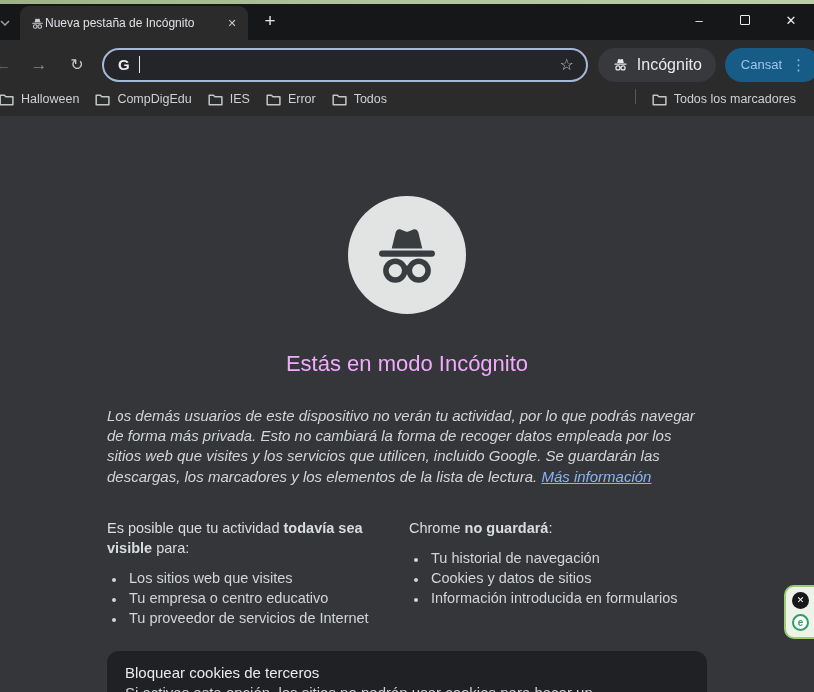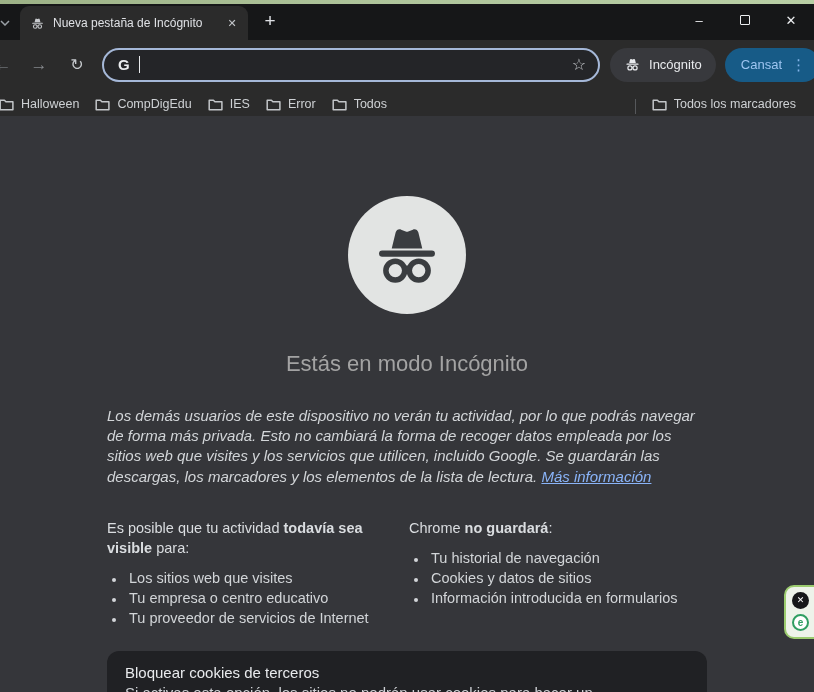--- a/index.html
+++ b/index.html
@@ -11,21 +11,21 @@
     position: relative;
   }
   .browser { width: 814px; height: 692px; overflow: hidden; position: relative; }
 
   
   .top-strip { height: 4px; background: linear-gradient(90deg, #9db287 0%, #aec49a 45%, #b9cfa5 100%); }
 
   
   .tabstrip { height: 36px; background: #161718; display: flex; align-items: flex-end; position: relative; }
   .tab-search { width: 18px; height: 34px; display: flex; align-items: center; justify-content: center; color: #9aa0a6; margin-left: -4px; }
-  .tab { margin-left: 6px; width: 228px; height: 34px; background: #2b2b2b; border-radius: 9px 9px 0 0; display: flex; align-items: center; padding: 0 8px 0 10px; gap: 8px; }
+  .tab { margin-left: 6px; width: 228px; height: 34px; background: #2b2b2b; border-radius: 9px 9px 0 0; display: flex; align-items: center; padding: 0 8px 0 10px; }
   .tab-favicon { width: 15px; height: 15px; flex: 0 0 auto; }
   .tab-title { flex: 1; font-size: 12px; color: #dfe1e5; white-space: nowrap; overflow: hidden; text-overflow: ellipsis; }
   .tab-close { width: 16px; height: 16px; border-radius: 8px; color: #c3c6ca; font-size: 11px; line-height: 16px; text-align: center; cursor: pointer; }
   .newtab-btn { margin-left: 10px; margin-bottom: 6px; width: 24px; height: 24px; color: #dfe1e5; font-size: 19px; line-height: 22px; text-align: center; border-radius: 12px; }
   .win-controls { margin-left: auto; display: flex; height: 36px; align-self: flex-start; }
   .win-btn { width: 46px; height: 32px; display: flex; align-items: center; justify-content: center; color: #eceef0; font-size: 13px; }
   .win-max-glyph { width: 10px; height: 10px; border: 1.2px solid #eceef0; border-radius: 1px; }
 
   
   .toolbar { height: 49px; background: #2b2b2b; display: flex; align-items: center; padding-right: 0; }
@@ -33,39 +33,39 @@
   .back { color: #6d7074; margin-left: -12px; }
   .fwd  { color: #85888c; margin-left: 6px; }
   .reload { color: #c4c7cb; margin-left: 8px; font-size: 16px; }
   .omnibox { flex: 1; height: 34px; margin-left: 10px; background: #242528; border: 2px solid #a5b8d8; border-radius: 18px; display: flex; align-items: center; padding: 0 12px 0 14px; }
   .g-icon { color: #eceef0; font-weight: bold; font-size: 15px; }
   .caret { width: 1.5px; height: 17px; background: #e8eaed; margin-left: 9px; }
   .omni-spacer { flex: 1; }
   .star { color: #c4c7cb; font-size: 16px; }
   .incog-chip { height: 34px; margin-left: 10px; padding: 0 14px; border-radius: 17px; background: #38393d; display: flex; align-items: center; gap: 8px; flex: 0 0 auto; }
   .incog-chip svg { width: 17px; height: 17px; }
-  .incog-chip-label { font-size: 13px; color: #e8eaed; }
+  .incog-chip-label { font-size: 16px; color: #e8eaed; }
   .error-chip { height: 34px; margin-left: 9px; margin-right: -6px; padding: 0 14px 0 16px; border-radius: 17px; background: #175b87; display: flex; align-items: center; gap: 9px; flex: 0 0 auto; }
   .error-label { font-size: 13px; color: #9ec5f1; }
   .kebab { color: #85b5ea; font-size: 15px; letter-spacing: 0; line-height: 1; }
 
   
-  .bookmarks { height: 27px; background: #2b2b2b; display: flex; align-items: flex-end; padding: 0 10px 2px 0; }
+  .bookmarks { height: 27px; background: #2b2b2b; display: flex; align-items: flex-start; padding: 0 10px 2px 0; }
   .bm-item { display: flex; align-items: center; gap: 7px; padding: 3px 8px; border-radius: 6px; }
   .bm-item:first-of-type { margin-left: -9px; }
   .bm-item svg { width: 15px; height: 13px; flex: 0 0 auto; }
   .bm-label { font-size: 12.5px; color: #ced1d4; white-space: nowrap; }
   .bm-spacer { flex: 1; }
   .bm-divider { width: 1px; height: 15px; background: #56585b; margin: 0 8px; }
 
   
   .content { width: 600px; margin: 0 auto; color: #d2d5d8; }
   .incog-circle { width: 118px; height: 118px; border-radius: 50%; background: #e2e4e3; margin: 80px auto 0; display: flex; align-items: center; justify-content: center; }
   .incog-circle svg { width: 78px; height: 78px; }
-  h1 { margin-top: 37px; text-align: center; font-size: 22px; font-weight: 400; color: #a3a3a3; }
+  h1 { margin-top: 37px; text-align: center; font-size: 22px; font-weight: 400; color: #f0abfc; }
   .intro { margin-top: 29px; font-size: 15px; line-height: 20.2px; font-style: italic; }
   .intro a { color: #8ab4f8; text-decoration: underline; cursor: pointer; }
   .cols { margin-top: 31px; display: flex; justify-content: space-between; }
   .col-left  { width: 298px; }
   .col-right { width: 286px; }
   .col-head { font-size: 14.5px; line-height: 20px; color: #dadde0; }
   .col-head b { font-weight: bold; }
   .col ul { margin-top: 10px; padding-left: 19px; }
   .col li { font-size: 14.5px; line-height: 20px; padding-left: 3px; }
   .col li::marker { color: #d2d5d8; font-size: 12px; }

